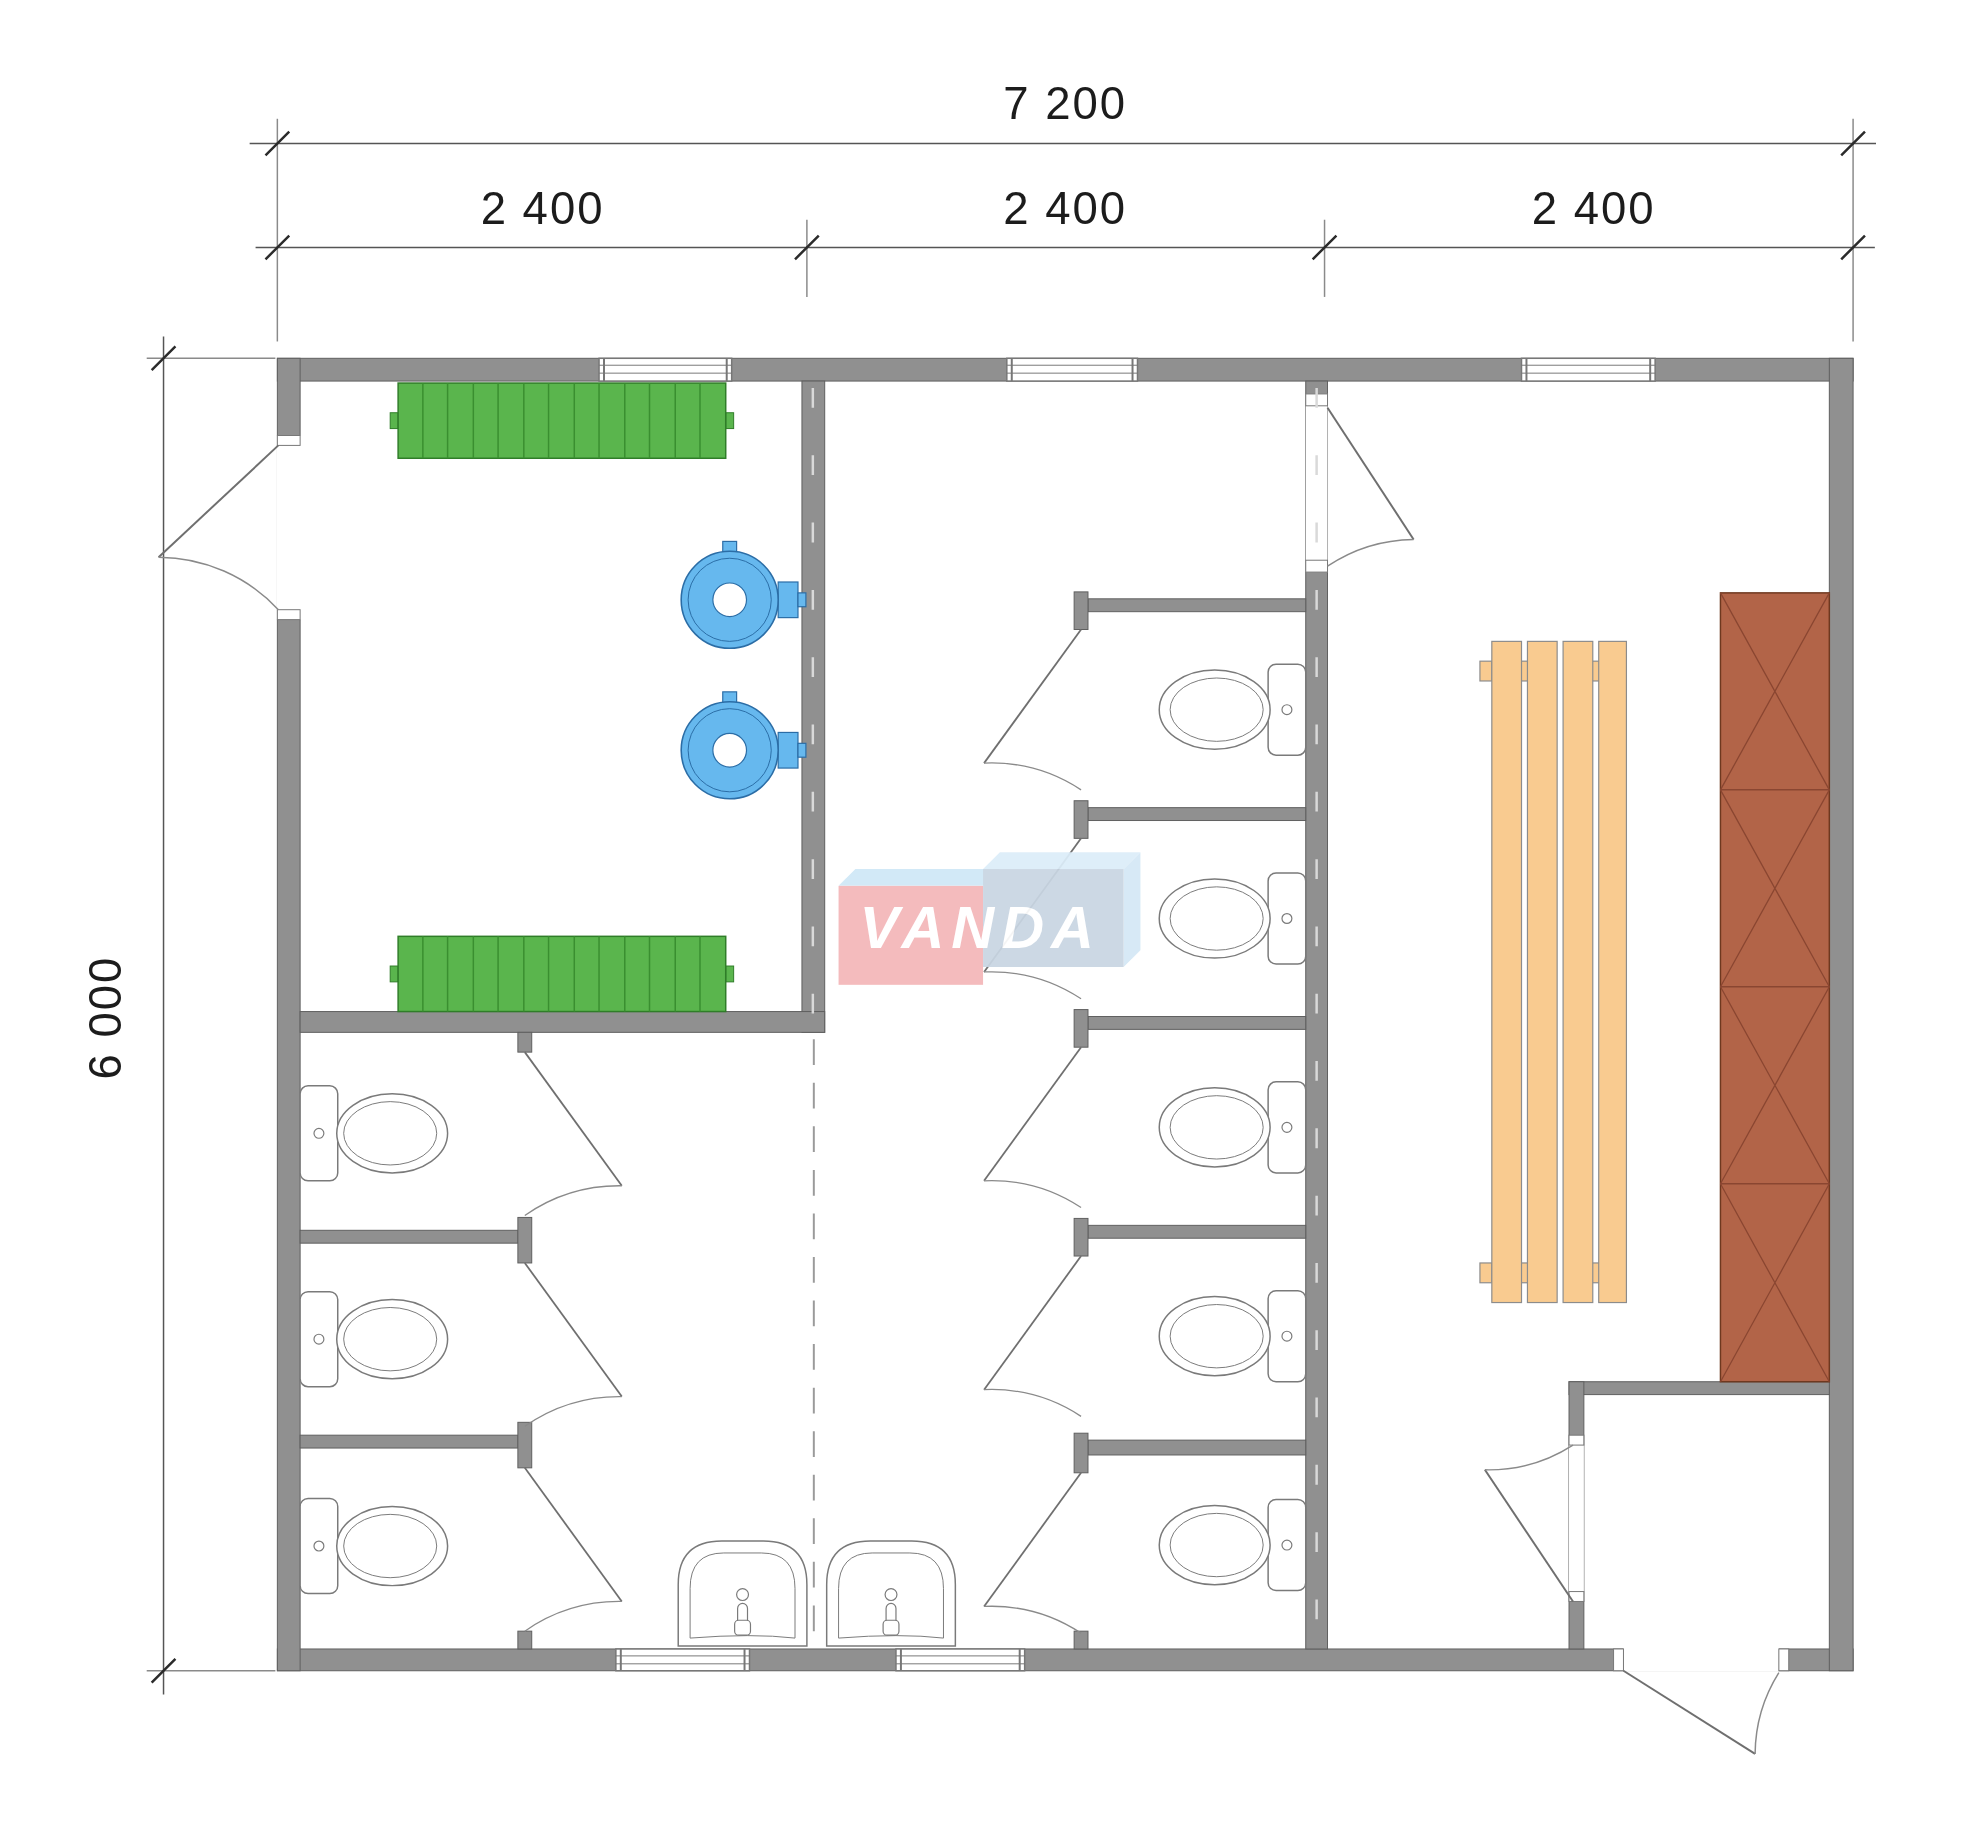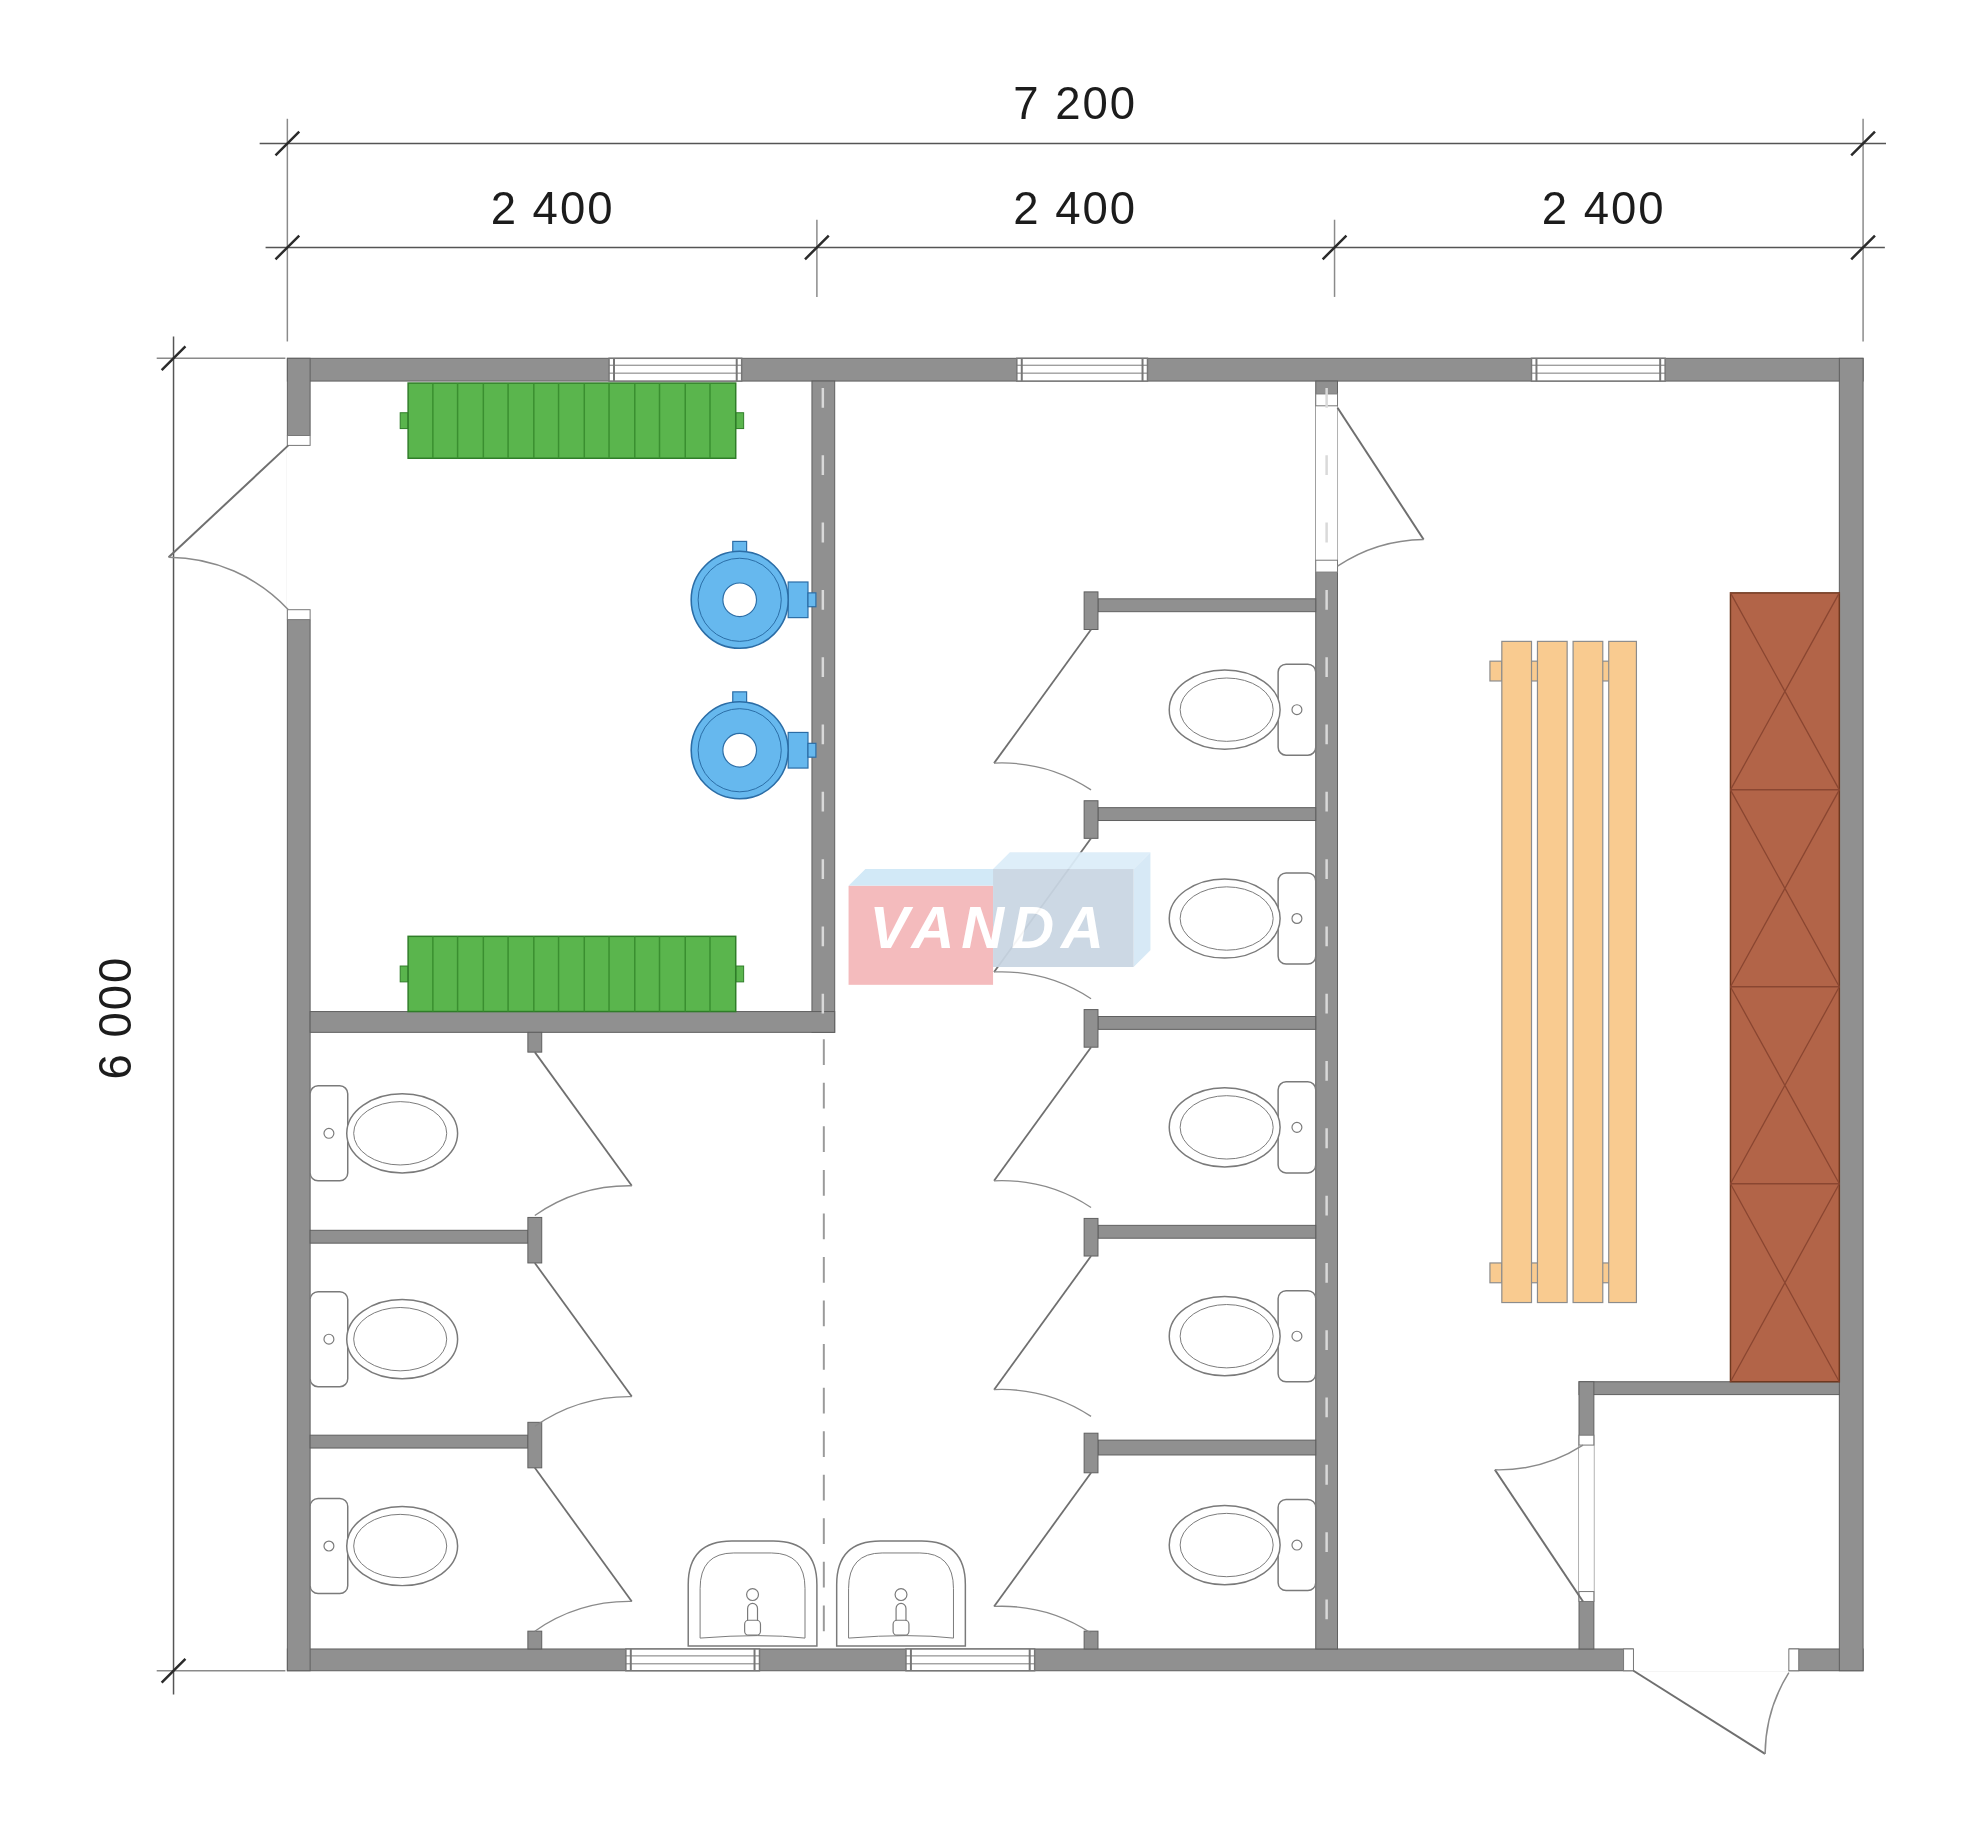--- a/index.html
+++ b/index.html
@@ -1,17 +1,17 @@
 <!DOCTYPE html>
 <html><head>
 <meta charset="utf-8">
 <style>
   html,body{margin:0;padding:0;background:#ffffff;}
   #stage{position:relative;width:1876px;height:1840px;background:#fff;overflow:hidden;
-         font-family:"Liberation Sans", sans-serif;margin-left:10px;}
+         font-family:"Liberation Sans", sans-serif;}
   svg{position:absolute;left:0;top:0;}
   .dimtext{font-family:"Liberation Sans", sans-serif;font-size:46px;fill:#1c1c1c;letter-spacing:2px;}
   .wmtext{font-family:"Liberation Sans", sans-serif;font-size:60px;font-weight:bold;font-style:italic;
           fill:#ffffff;letter-spacing:7px;}
 </style>
 </head>
 <body>
 
 <div id="stage">
 <svg width="1980" height="1840" viewBox="0 0 2000 1859">

